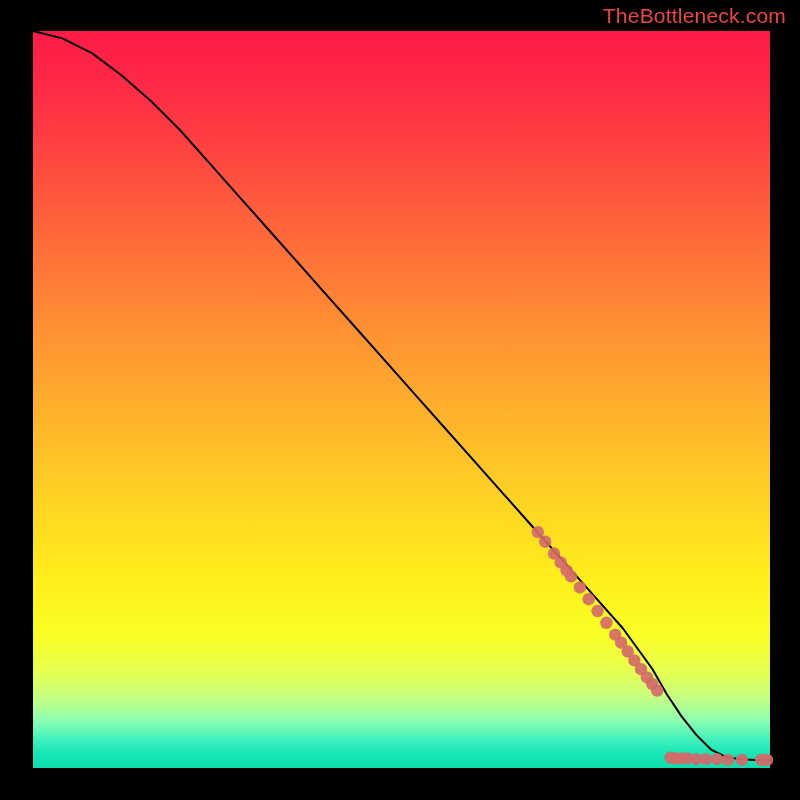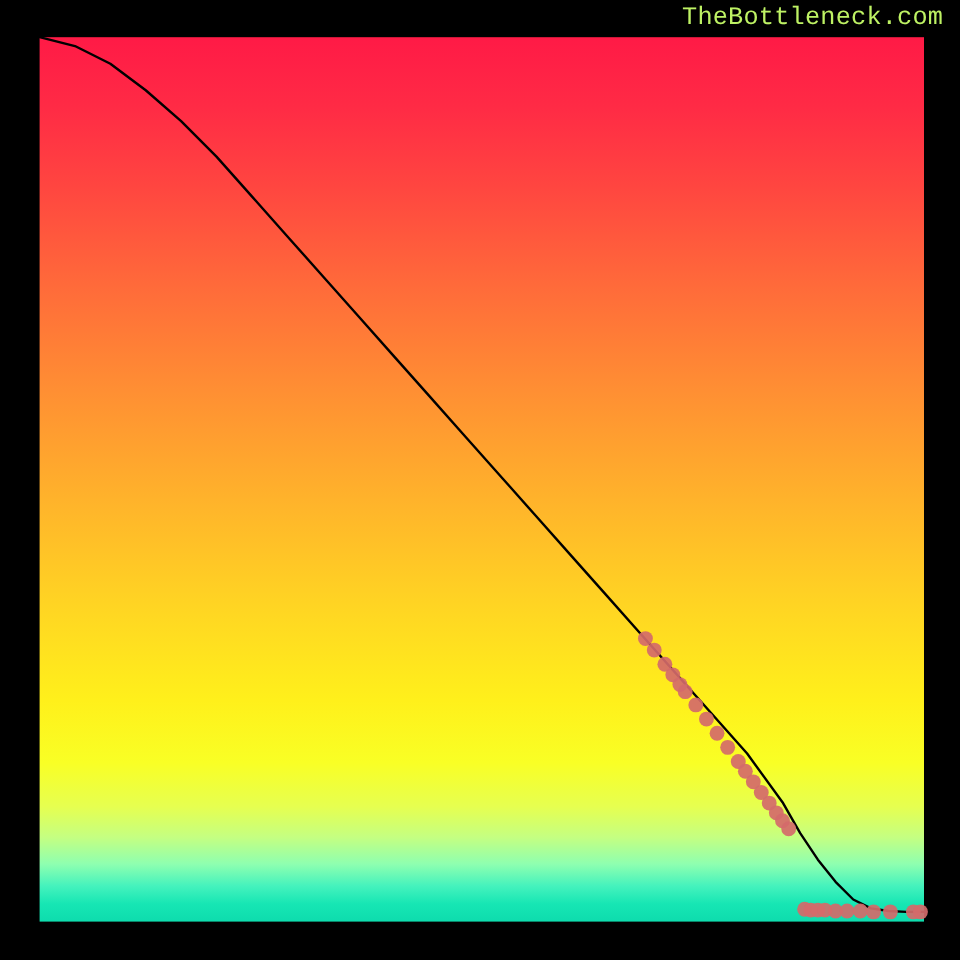--- a/index.html
+++ b/index.html
@@ -14,26 +14,25 @@
   .frame {
     position: relative;
     width: 800px;
     height: 800px;
     background: #000;
   }
   .watermark {
     position: absolute;
     top: 4px;
     right: 14px;
-    color: #bef264;
+    color: #ef4444;
     font-size: 21px;
     font-weight: 500;
     letter-spacing: 0.2px;
     user-select: none;
-    font-family: Liberation Mono, monospace;
   }
   .plot {
     position: absolute;
     left: 33px;
     top: 31px;
     width: 737px;
     height: 737px;
   }
   .gradient {
     position: absolute;

